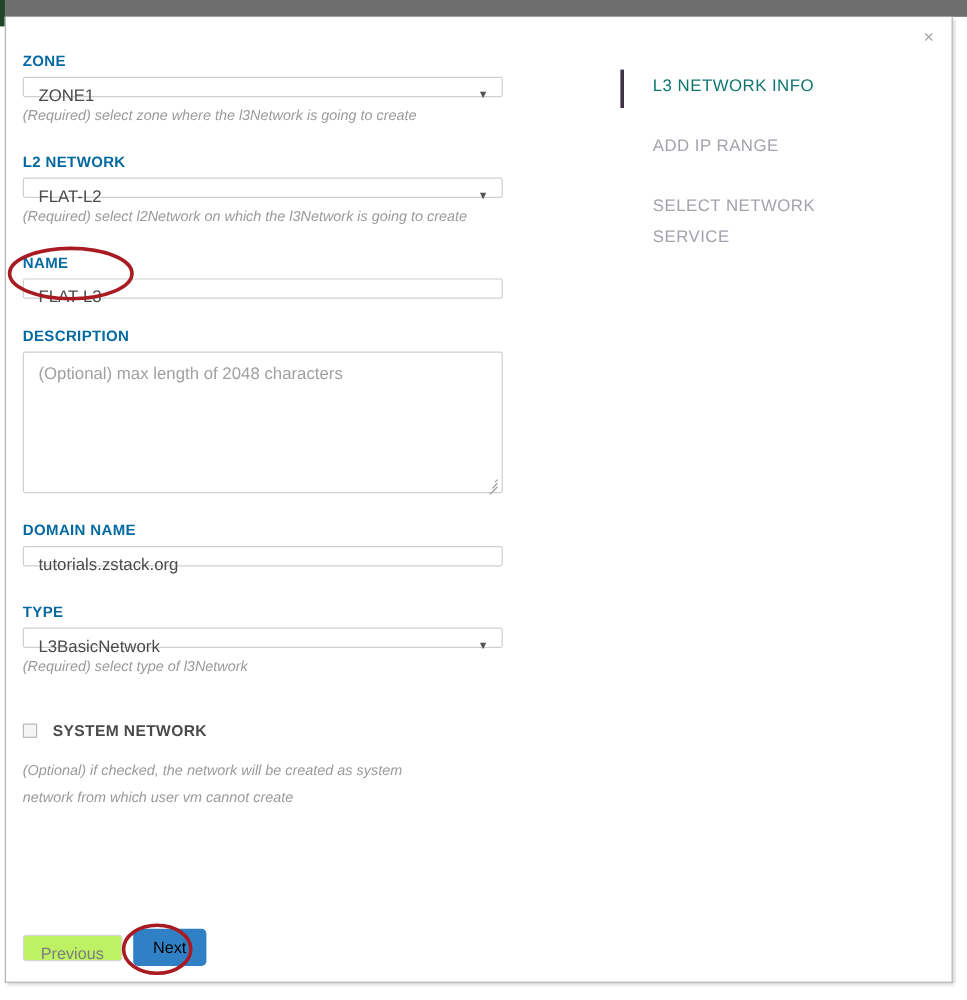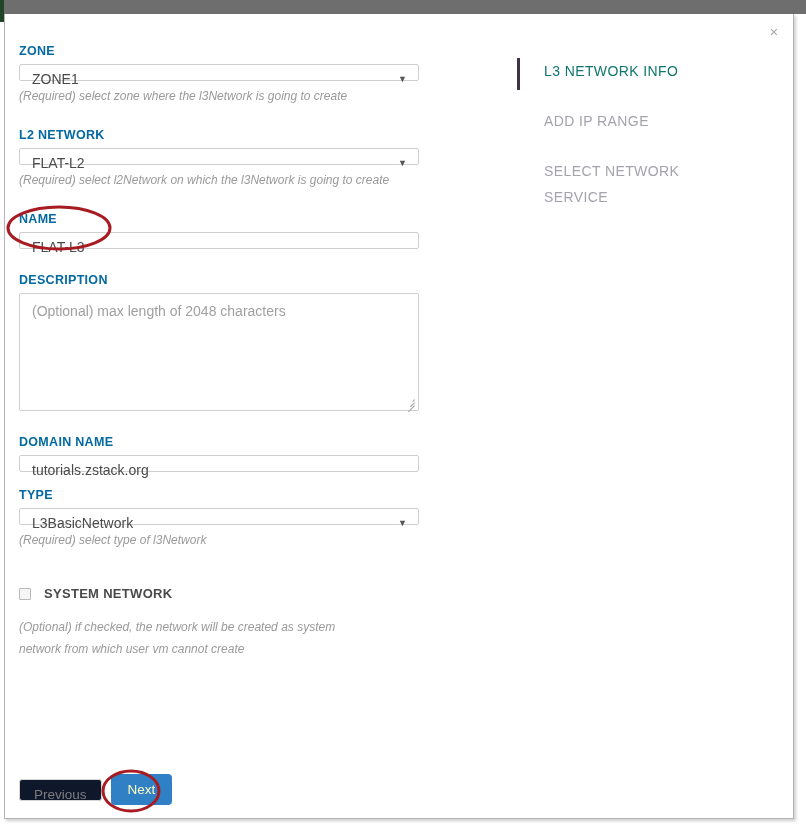--- a/index.html
+++ b/index.html
@@ -197,37 +197,37 @@
     display: flex;
     align-items: center;
   }
   #previous-button {
     box-sizing: border-box;
     height: 22px;
     padding: 0 14px;
     line-height: 29px;
     font-size: 13.5px;
     color: #7d7d7d;
-    background: #0f172a;
+    background: #bef264;
     border: 1px solid #d6d6d6;
     border-radius: 3px;
     cursor: pointer;
     font-family: "Liberation Sans", sans-serif;
   }
   #next-button-wrap {
     position: relative;
     margin-left: 9px;
   }
   #next-button {
     box-sizing: border-box;
     height: 31px;
     padding: 0 17px;
     line-height: 31px;
     font-size: 13.5px;
-    color: #fef9c3;
+    color: #000000;
     background: #2f80c5;
     border: none;
     border-radius: 4px;
     cursor: pointer;
     font-family: "Liberation Sans", sans-serif;
     text-align: right;
   }
 
   
   #steps-column {
@@ -315,21 +315,21 @@
           </div>
         </div>
 
         <div class="field-block" style="margin-top:24px;">
           <div class="field-label">DOMAIN NAME</div>
           <div class="control textinput">
             <span class="control-value">tutorials.zstack.org</span>
           </div>
         </div>
 
-        <div class="field-block" style="margin-top:16px;">
+        <div class="field-block" style="margin-top:31px;">
           <div class="field-label">TYPE</div>
           <div class="control select">
             <span class="control-value">L3BasicNetwork</span>
             <span class="caret-icon">▼</span>
           </div>
           <div class="hint">(Required) select type of l3Network</div>
         </div>
 
         <div class="field-block" style="margin-top:36px;">
           <div id="system-network-row">

